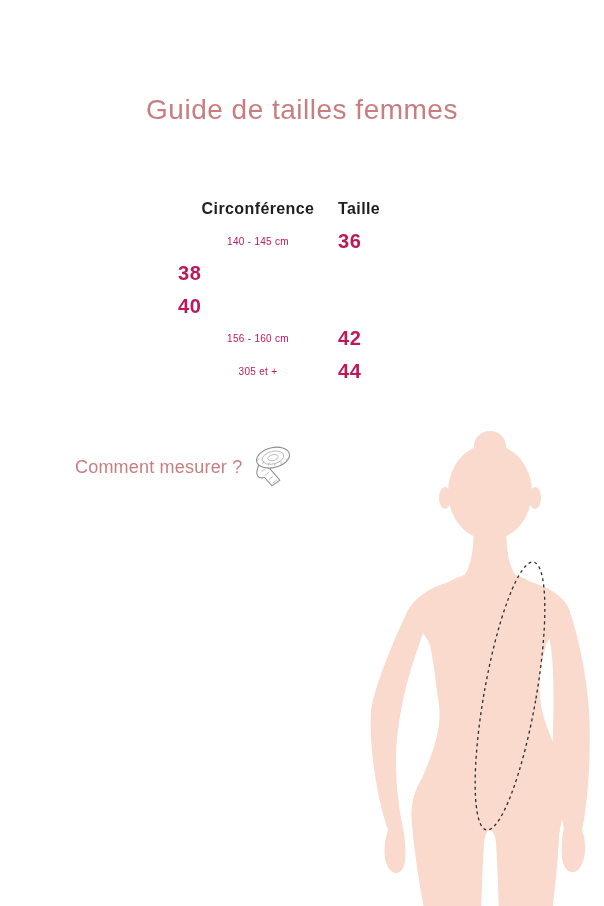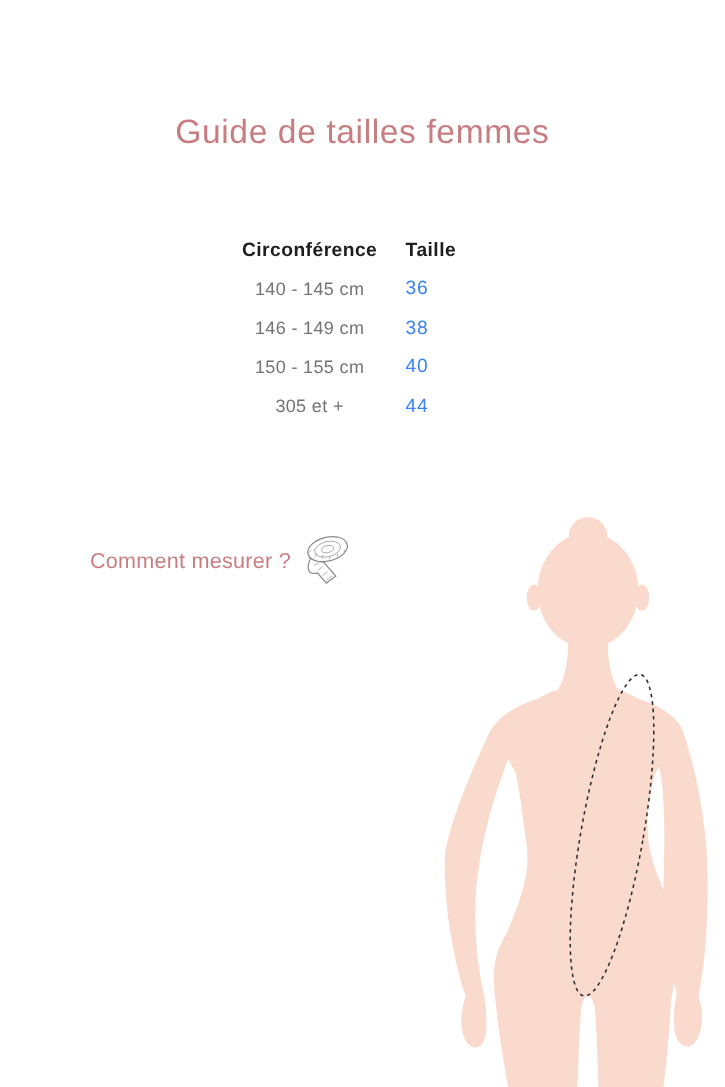--- a/index.html
+++ b/index.html
@@ -34,39 +34,39 @@
   }
   .size-table .trow {
     display: flex;
     height: 32.5px;
     align-items: center;
   }
   .size-table .trow.thead { height: 33px; }
   .cell-c1 {
     width: 160px;
     text-align: center;
-    font-size: 15px;
-    color: #737373;
+    font-size: 10px;
+    color: #be185d;
     letter-spacing: 0.3px;
   }
   .cell-c2 {
     width: 84px;
     font-size: 15.5px;
     color: #2e2e2e;
   }
   .thead .cell-c1, .thead .cell-c2 {
     font-weight: 700;
     font-size: 16px;
     color: #1e1e1e;
     letter-spacing: 0.4px;
   }
   .cell-size {
-    font-weight: 400;
-    font-size: 16px;
-    color: #3b82f6;
+    font-weight: 700;
+    font-size: 20px;
+    color: #be185d;
     letter-spacing: 0.6px;
   }
 
   .measure-heading {
     position: absolute;
     left: 75px;
     top: 449px;
     font-size: 18px;
     font-weight: 400;
     letter-spacing: 0.2px;
@@ -125,26 +125,28 @@
   <div class="size-table">
     <div class="trow thead">
       <div class="cell-c1">Circonférence</div>
       <div class="cell-c2">Taille</div>
     </div>
     <div class="trow">
       <div class="cell-c1">140 - 145 cm</div>
       <div class="cell-c2 cell-size">36</div>
     </div>
     <div class="trow">
-      <div class="cell-c1">146 - 149 cm</div>
       <div class="cell-c2 cell-size">38</div>
     </div>
     <div class="trow">
-      <div class="cell-c1">150 - 155 cm</div>
       <div class="cell-c2 cell-size">40</div>
+    </div>
+    <div class="trow">
+      <div class="cell-c1">156 - 160 cm</div>
+      <div class="cell-c2 cell-size">42</div>
     </div>
     <div class="trow">
       <div class="cell-c1">305 et +</div>
       <div class="cell-c2 cell-size">44</div>
     </div>
   </div>
 
   <h2 class="measure-heading">Comment mesurer ?</h2>
 
   <svg class="tape-icon" viewBox="0 0 40 42" aria-hidden="true">

